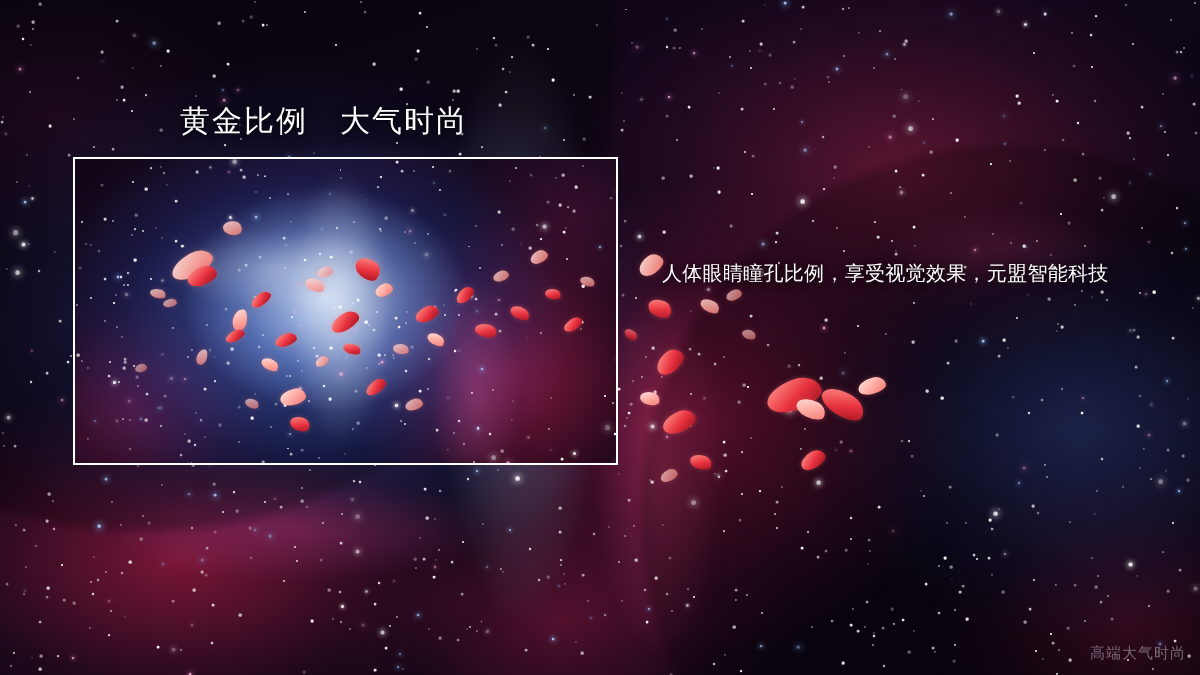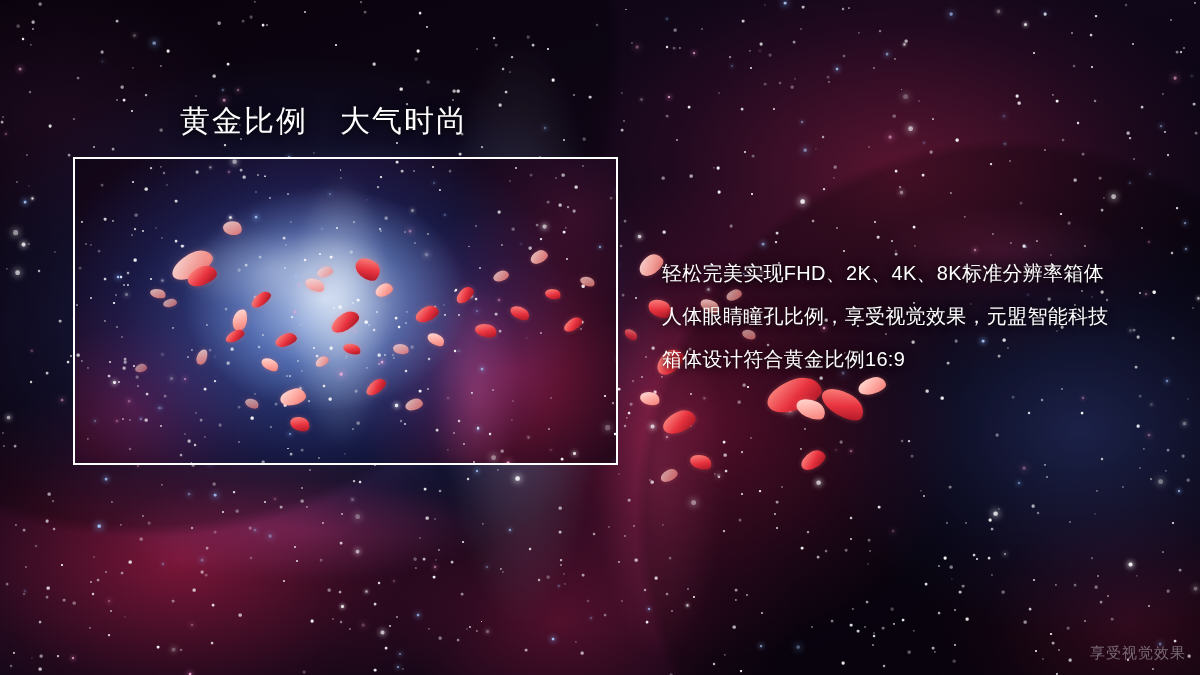--- a/index.html
+++ b/index.html
@@ -1401,20 +1401,18 @@
         <span class="petal pale" style="left:505px;top:118px;width:15px;height:9px;transform:rotate(20deg);opacity:0.75;"></span>
         <span class="petal pale" style="left:330px;top:240px;width:18px;height:11px;transform:rotate(-15deg);opacity:0.8;"></span>
         <span class="petal pale" style="left:170px;top:240px;width:14px;height:9px;transform:rotate(25deg);opacity:0.7;"></span>
         <span class="petal pale" style="left:60px;top:205px;width:12px;height:8px;transform:rotate(-12deg);opacity:0.6;"></span>
       </div>
   </div>
 
   <div class="slide-title">黄金比例　大气时尚</div>
 
   <div class="body-copy">
-    <p>轻松完美实现FHD、2K、4K、8K标准分辨率箱体</p>
     <p>人体眼睛瞳孔比例，享受视觉效果，元盟智能科技</p>
-    <p>箱体设计符合黄金比例16:9</p>
   </div>
 
-  <div class="watermark">享受视觉效果</div>
+  <div class="watermark">高端大气时尚</div>
 
 </div>
 
 </body></html>

